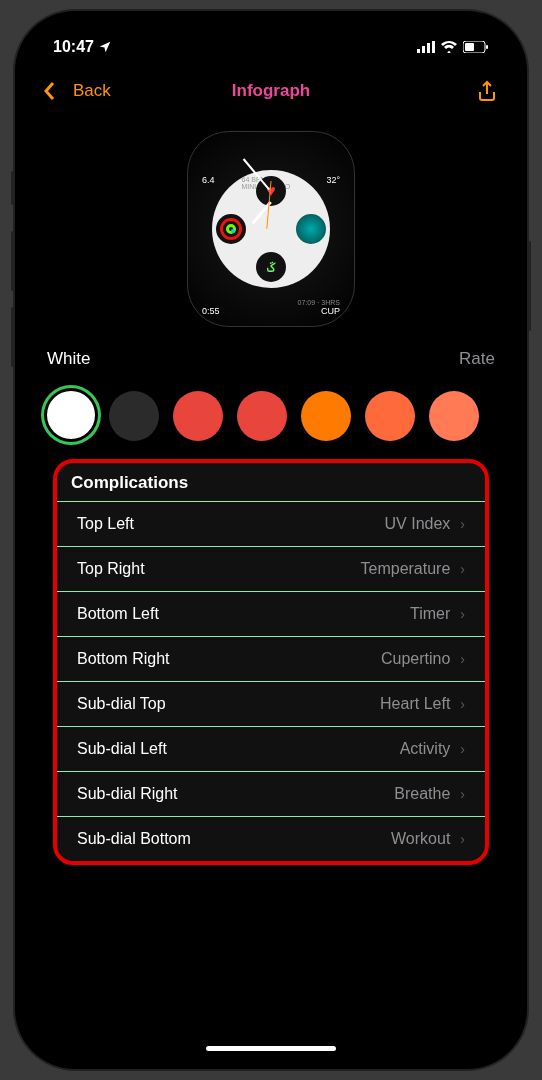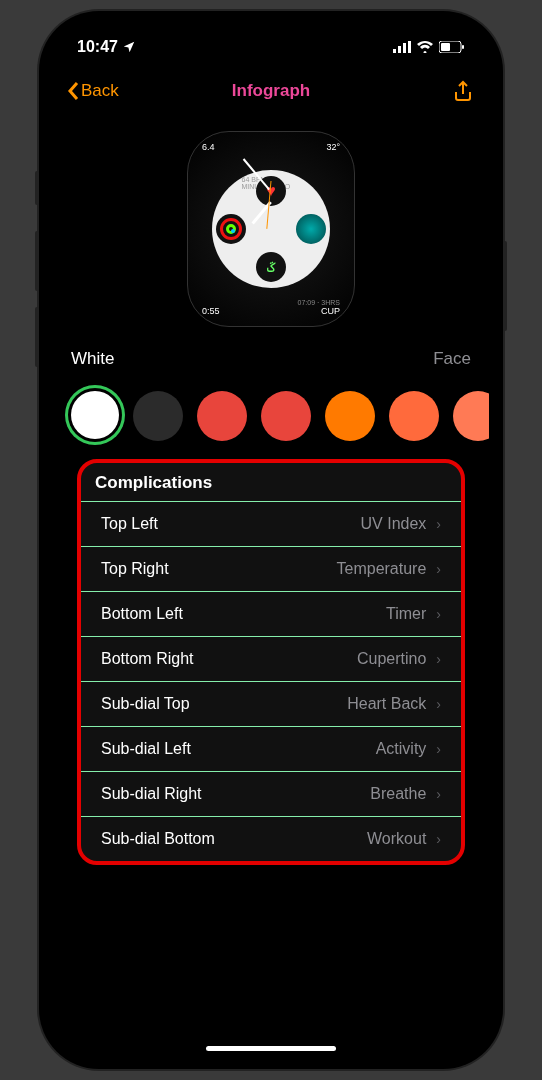--- a/index.html
+++ b/index.html
@@ -6,21 +6,21 @@
   body {
     background: #3a3a3a;
     font-family: -apple-system, "Helvetica Neue", Arial, sans-serif;
     width: 542px;
     height: 1080px;
     display: flex;
     align-items: center;
     justify-content: center;
   }
   .phone-frame {
-    width: 464px;
+    width: 512px;
     height: 1058px;
     background: #000;
     border-radius: 60px;
     padding: 14px;
     position: relative;
     box-shadow: 0 0 0 2px #222;
   }
   .phone-screen {
     width: 100%;
     height: 100%;
@@ -58,21 +58,21 @@
     display: flex;
     align-items: center;
     justify-content: space-between;
     padding: 0 14px;
   }
   .back-btn {
     display: flex;
     align-items: center;
     color: #ff9500;
     font-size: 17px;
-    gap: 2px;
+    gap: 18px;
   }
   .nav-title {
     color: #ec4899;
     font-size: 17px;
     font-weight: 600;
     position: absolute;
     left: 50%;
     transform: translateX(-50%);
   }
   .share-btn {
@@ -99,21 +99,21 @@
   .dial {
     width: 118px; height: 118px; border-radius: 50%;
     background: #eee;
     position: relative;
   }
   .sub { position:absolute; width:30px; height:30px; border-radius:50%; }
   .sub.top { top:6px; left:44px; background:#111; display:flex;align-items:center;justify-content:center; }
   .sub.left { top:44px; left:4px; background:#111; }
   .sub.right { top:44px; right:4px; background: radial-gradient(circle,#0aa,#044); }
   .sub.bot { bottom:6px; left:44px; background:#111; display:flex;align-items:center;justify-content:center;color:#6f6;font-size:14px; }
-  .watch-labels { position:absolute; color:#fff; font-size:9px; }
+  .watch-labels { position:absolute; color:#fff; font-size:9px;margin-top:33px; }
   .wl-tl { top:10px; left:14px; }
   .wl-tr { top:10px; right:14px; }
   .wl-bl { bottom:10px; left:14px; }
   .wl-br { bottom:10px; right:14px; }
   .arc { position:absolute; top:6px; left:50%; transform:translateX(-50%); font-size:7px; color:#999; }
   .hand { position:absolute; background:#ff9500; left:50%; top:50%; transform-origin: 0 0; }
   .hand.h { width:3px; height:28px; transform: translate(-50%,-100%) rotate(40deg); background:#fff;}
   .hand.m { width:2px; height:40px; transform: translate(-50%,-100%) rotate(140deg); background:#fff;}
   .hand.s { width:1px; height:48px; transform: translate(-50%,-100%) rotate(5deg); background:#ff9500;}
   .rings { width:22px;height:22px;border-radius:50%; border:3px solid #e11; position:relative; margin:4px;}
@@ -272,21 +272,21 @@
           <div class="sub bot">ػ</div>
           <div class="hand h"></div>
           <div class="hand m"></div>
           <div class="hand s"></div>
         </div>
       </div>
     </div>
 
     <div class="section-row">
       <span>White</span>
-      <span class="value">Face</span>
+      <span class="value">Rate</span>
     </div>
     <div class="colors-row" id="colors-row">
         <div class="swatch selected" style="background: rgb(255, 255, 255);"></div>
         <div class="swatch" style="background: rgb(43, 43, 43);"></div>
         <div class="swatch" style="background: rgb(232, 69, 60);"></div>
         <div class="swatch" style="background: rgb(232, 69, 60);"></div>
         <div class="swatch" style="background: rgb(255, 122, 0);"></div>
         <div class="swatch" style="background: rgb(255, 106, 60);"></div>
         <div class="swatch" style="background: rgb(255, 122, 85);"></div>
       </div>
@@ -318,21 +318,21 @@
           <div class="comp-row">
             <span class="comp-label">Bottom Right</span>
             <span class="comp-value">
               <span>Cupertino</span>
               <span class="chev">›</span>
             </span>
           </div>
           <div class="comp-row">
             <span class="comp-label">Sub-dial Top</span>
             <span class="comp-value">
-              <span>Heart Back</span>
+              <span>Heart Left</span>
               <span class="chev">›</span>
             </span>
           </div>
           <div class="comp-row">
             <span class="comp-label">Sub-dial Left</span>
             <span class="comp-value">
               <span>Activity</span>
               <span class="chev">›</span>
             </span>
           </div>

